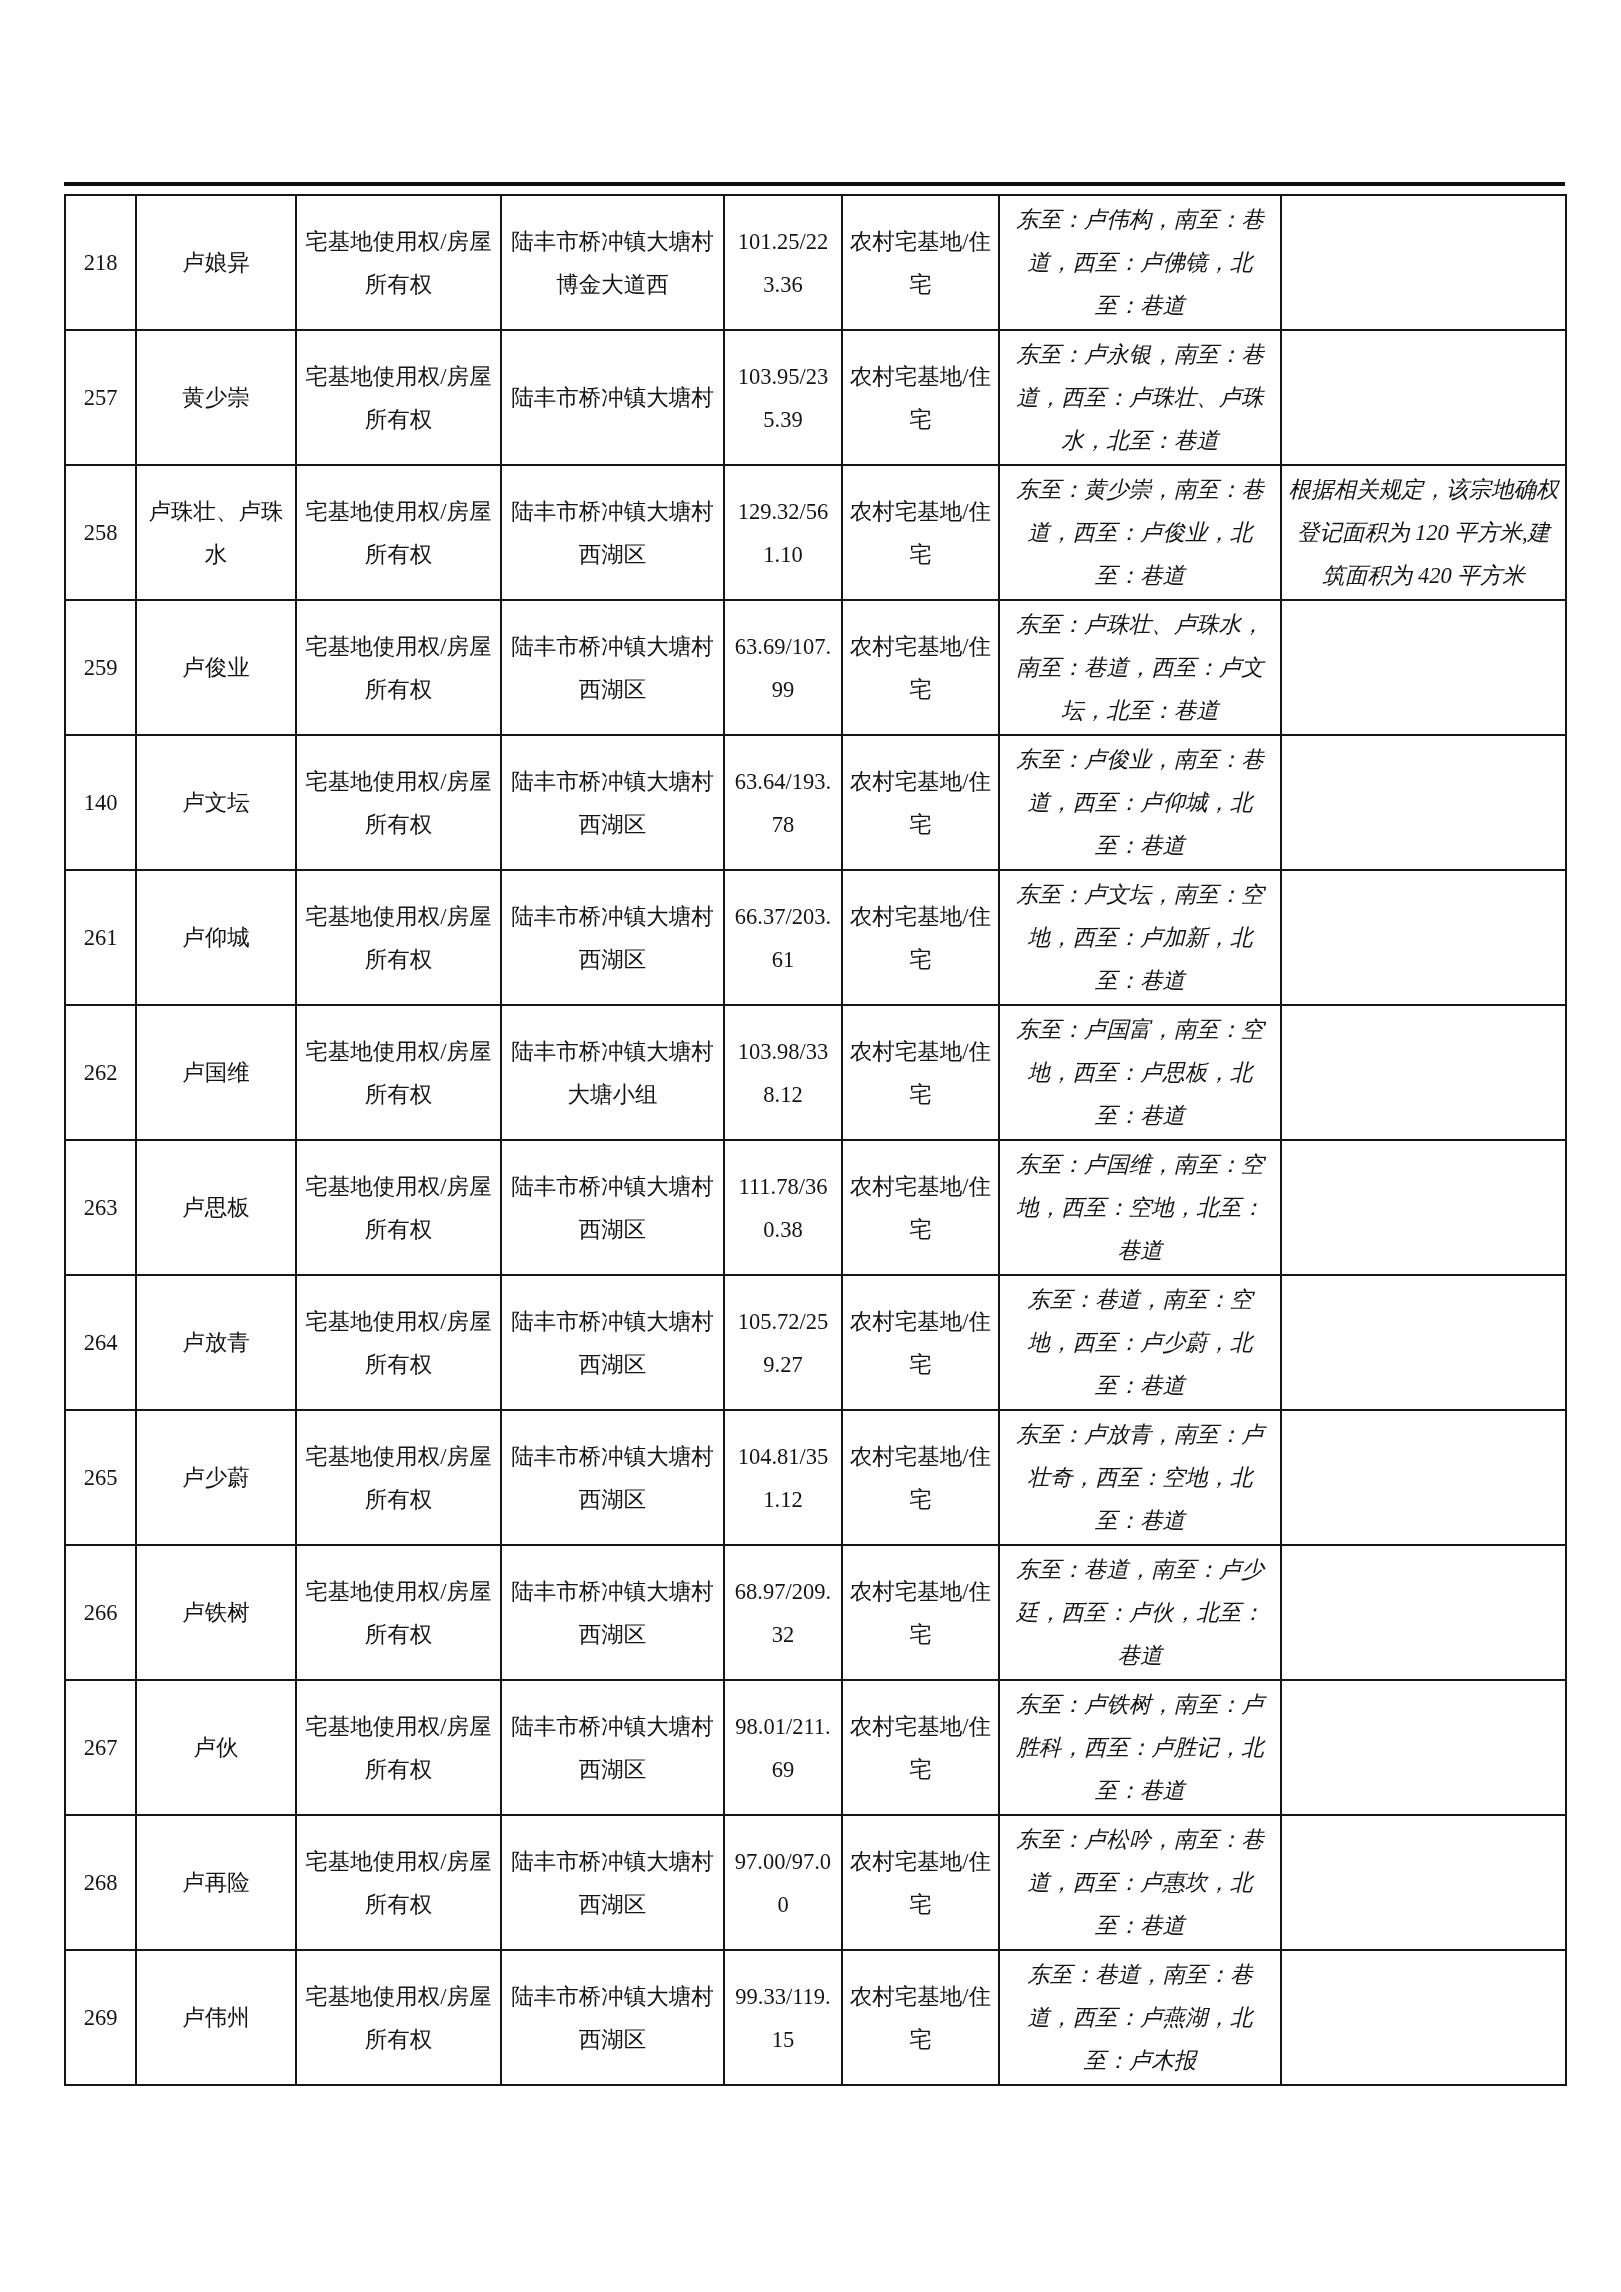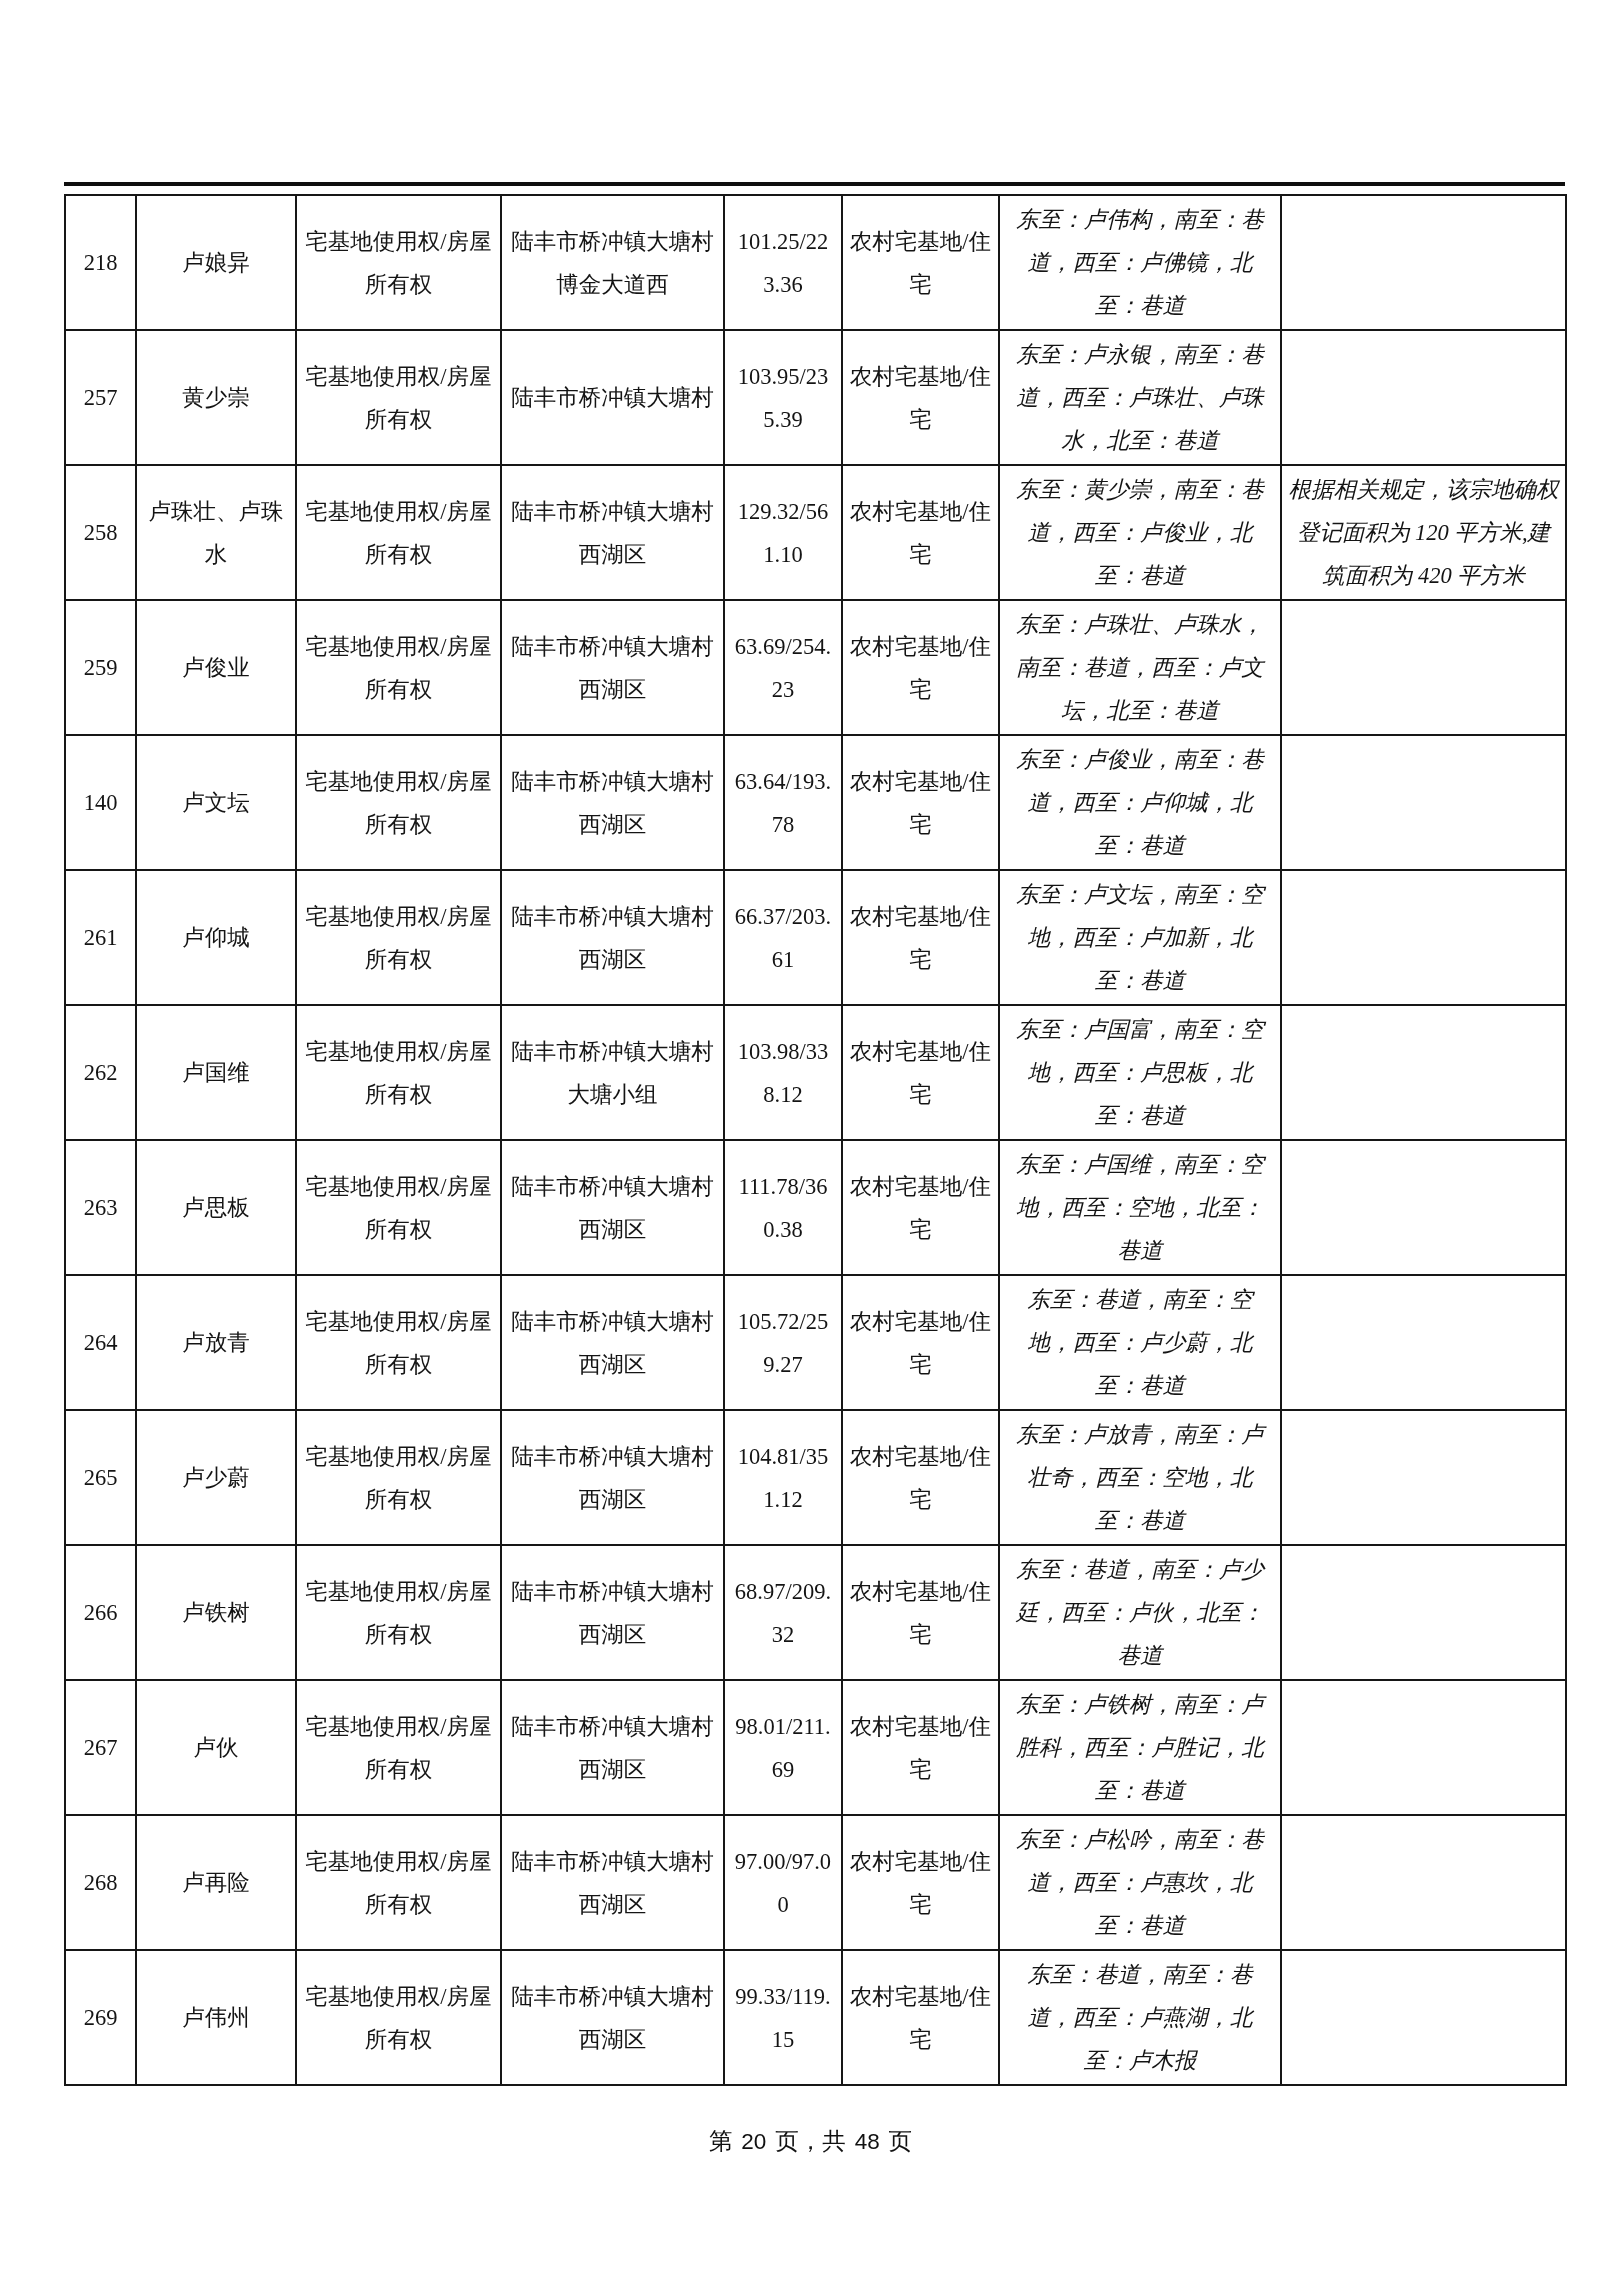--- a/index.html
+++ b/index.html
@@ -115,21 +115,21 @@
         <td class="c-area">129.32/561.10</td>
         <td class="c-use">农村宅基地/住宅</td>
         <td class="c-bound">东至：黄少崇，南至：巷道，西至：卢俊业，北至：巷道</td>
         <td class="c-remark">根据相关规定，该宗地确权登记面积为 120 平方米,建筑面积为 420 平方米</td>
       </tr>
       <tr>
         <td class="c-no">259</td>
         <td class="c-holder">卢俊业</td>
         <td class="c-rights">宅基地使用权/房屋所有权</td>
         <td class="c-loc">陆丰市桥冲镇大塘村西湖区</td>
-        <td class="c-area">63.69/254.23</td>
+        <td class="c-area">63.69/107.99</td>
         <td class="c-use">农村宅基地/住宅</td>
         <td class="c-bound">东至：卢珠壮、卢珠水，南至：巷道，西至：卢文坛，北至：巷道</td>
         <td class="c-remark"></td>
       </tr>
       <tr>
         <td class="c-no">140</td>
         <td class="c-holder">卢文坛</td>
         <td class="c-rights">宅基地使用权/房屋所有权</td>
         <td class="c-loc">陆丰市桥冲镇大塘村西湖区</td>
         <td class="c-area">63.64/193.78</td>
@@ -223,17 +223,14 @@
         <td class="c-rights">宅基地使用权/房屋所有权</td>
         <td class="c-loc">陆丰市桥冲镇大塘村西湖区</td>
         <td class="c-area">99.33/119.15</td>
         <td class="c-use">农村宅基地/住宅</td>
         <td class="c-bound">东至：巷道，南至：巷道，西至：卢燕湖，北至：卢木报</td>
         <td class="c-remark"></td>
       </tr>
     </tbody>
   </table>
 
-  <div class="footer">
-    <span class="zh">第</span><span class="num">20</span><span class="zh">页，共</span><span class="num">48</span><span class="zh">页</span>
-  </div>
 </div>
 
 
 </body></html>

